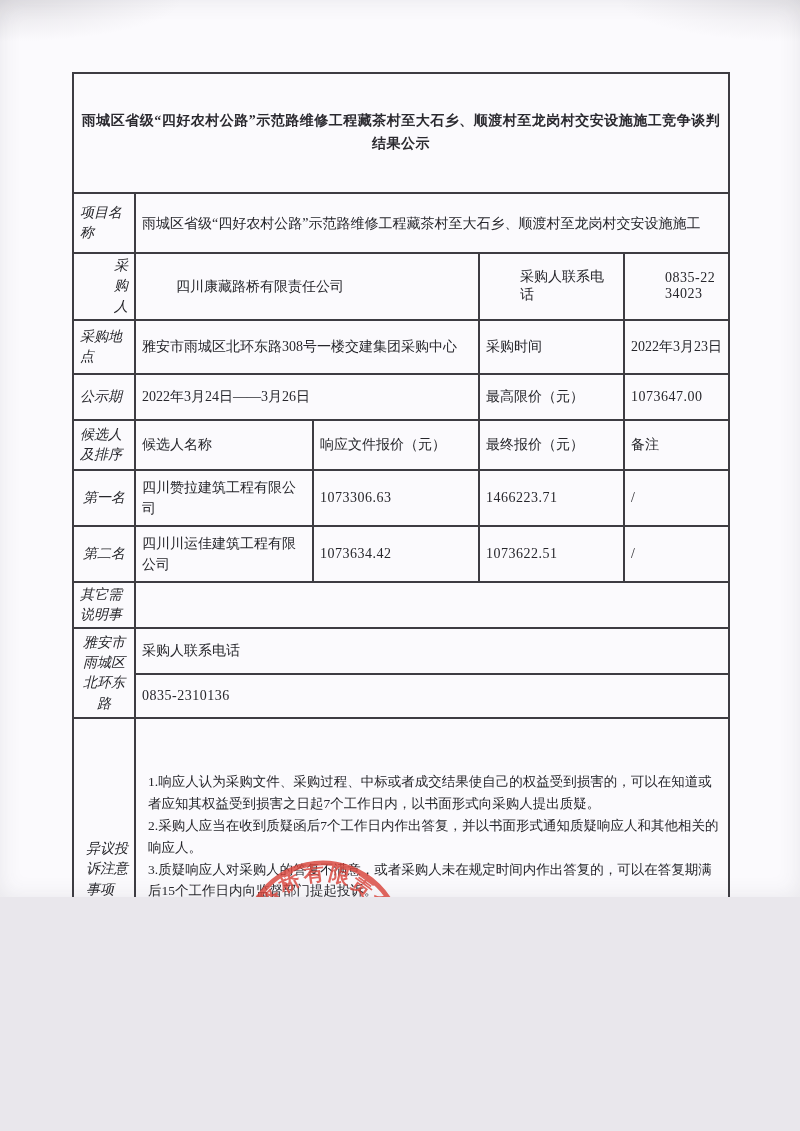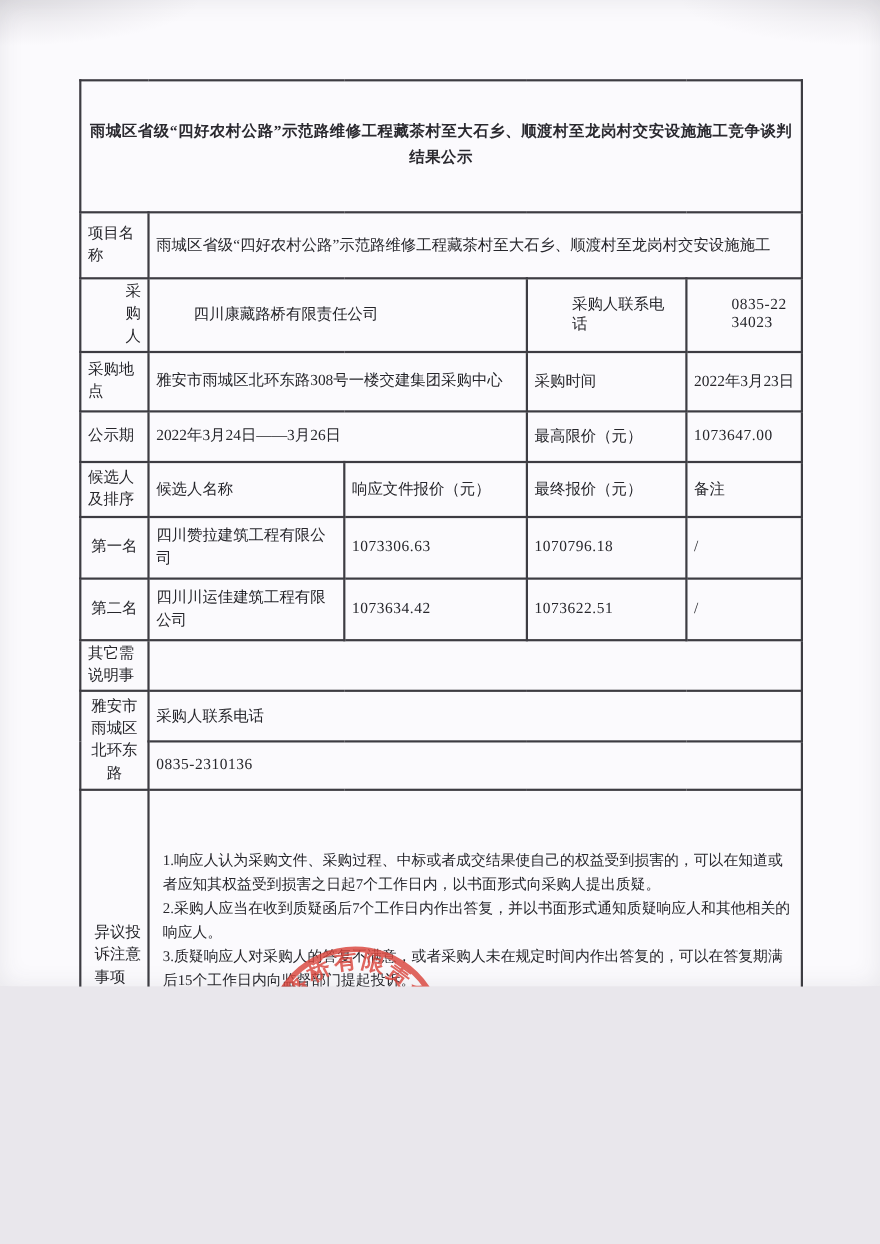--- a/index.html
+++ b/index.html
@@ -39,20 +39,21 @@
     font-weight:bold;
     line-height:1.62;
     letter-spacing:.5px;
     padding:0 26px;
     color:#2a292f;
   }
   td.lab {
     text-align:left;
     padding:2px 6px;
     line-height:1.45;
+    font-style:italic;
   }
   td.lab-c { text-align:center;border-radius:16px; }
   td.val { text-align:left; padding-left:8px; line-height:1.5;border-radius:7px; }
   td.cen { text-align:left; }
   tr.r-project td { height:54px; }
   tr.r-buyer td { height:44px;padding-left:40px; }
   tr.r-place td { height:48px; }
   tr.r-public td { height:40px; }
   tr.r-chead td { height:44px; }
   tr.r-cand td { height:50px; }
@@ -130,21 +131,21 @@
       <td class="cen">候选人名称</td>
       <td class="cen">响应文件报价（元）</td>
       <td class="cen">最终报价（元）</td>
       <td class="cen">备注</td>
     </tr>
 
     <tr class="r-cand">
       <td class="lab-c lab">第一名</td>
       <td class="val">四川赞拉建筑工程有限公司</td>
       <td class="cen num">1073306.63</td>
-      <td class="cen num">1070796.18</td>
+      <td class="cen num">1466223.71</td>
       <td class="cen">/</td>
     </tr>
 
     <tr class="r-cand">
       <td class="lab-c lab">第二名</td>
       <td class="val">四川川运佳建筑工程有限公司</td>
       <td class="cen num">1073634.42</td>
       <td class="cen num">1073622.51</td>
       <td class="cen">/</td>
     </tr>

